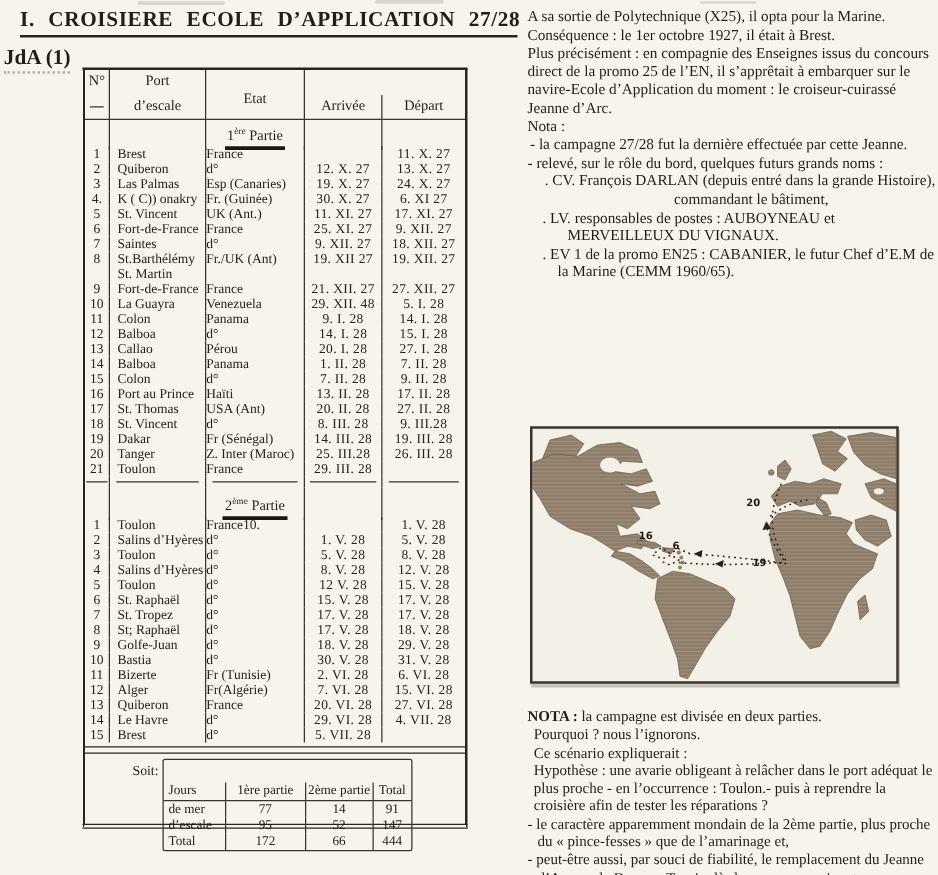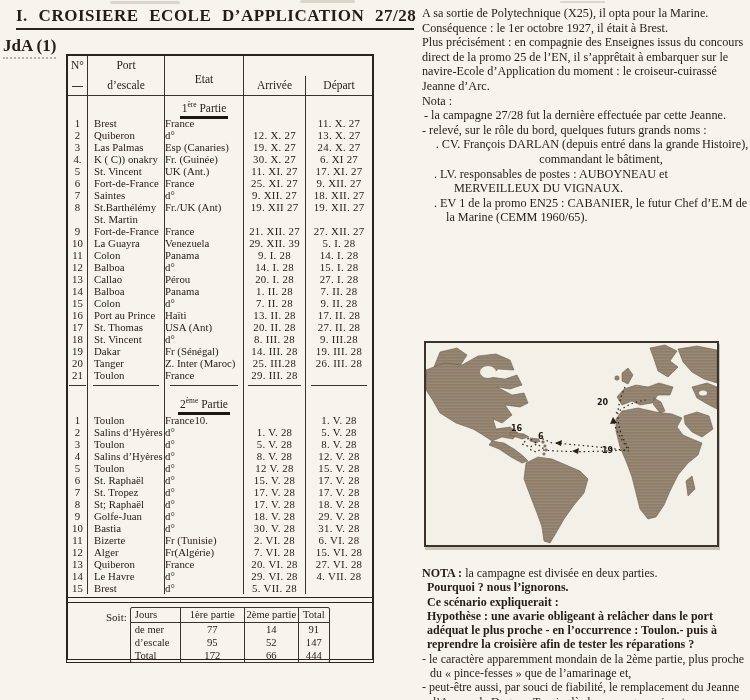--- a/index.html
+++ b/index.html
@@ -59,21 +59,21 @@
 
   .dblline{height:4px;border-top:1.6px solid #2b241c;border-bottom:1.6px solid #2b241c;margin:3px 0 4px 0;}
 
   .sumwrap{display:flex;align-items:flex-start;margin-top:2px;}
   .soit{margin-left:38px;font-size:11px;padding-top:4px;}
   .sumbox{margin-left:3px;border:1.6px solid var(--line);border-radius:2px;}
   .srow{display:grid;grid-template-columns:50px 64px 54px 30px;}
   .sc{box-sizing:border-box;font-size:10.6px;line-height:13px;text-align:center;}
   .sc.lft{text-align:left;padding-left:4px;}
   .sc.vr{border-right:1.2px solid var(--line);}
-  .srow.head .sc{border-bottom:1.3px solid var(--line);line-height:14px;}
+  .srow.head .sc{border-bottom:1.3px solid var(--line);line-height:14px;margin-top:18px;}
 
   
   .rightcol{position:absolute;left:422px;top:6px;width:328px;font-size:12.2px;line-height:14.6px;font-family:Liberation Serif, serif;}
   .rightcol p{margin:0;}
   .mb14{margin-bottom:14px;} .mb16{margin-bottom:16px;} .mb2{margin-bottom:2px;}
   .hang1{padding-left:34px;text-indent:-32px;}
   .hang2{padding-left:30px;text-indent:-18px;text-align:center;}
   .hang3{padding-left:32px;text-indent:-20px;}
   .hang4{padding-left:24px;text-indent:-12px;}
 
@@ -81,21 +81,21 @@
   .mapbox{
     position:absolute;left:424px;top:341px;width:291px;height:202px;
     border:2.5px solid #3c342a;background:#f3f0e8;
     box-shadow:1px 3px 0 rgba(60,50,40,.25);
   }
   .mapbox svg{display:block;width:100%;height:100%;}
 
   
   .bottomnote{position:absolute;left:422px;top:566px;width:327px;font-size:12px;line-height:14.3px;}
   .bottomnote p{margin:0;}
-  .pad5{padding-left:5px;font-weight:bold;}
+  .pad5{padding-left:5px;}
   .bhang{padding-left:8px;text-indent:-8px;}
 </style>
 </head>
 <body>
 
 <div class="smudge" style="left:110px;top:1px;width:70px;height:3px;"></div>
 <div class="smudge" style="left:300px;top:0;width:55px;height:3px;"></div>
 <div class="smudge" style="left:560px;top:1px;width:45px;height:2px;"></div>
 
 <div class="title">I. CROISIERE ECOLE D’APPLICATION 27/28</div>
@@ -189,21 +189,21 @@
         <div class="tc tc-num">9</div>
         <div class="tc tc-port">Fort-de-France</div>
         <div class="tc tc-etat">France</div>
         <div class="tc tc-arr">21. XII. 27</div>
         <div class="tc tc-dep">27. XII. 27</div>
       </div>
       <div class="trow">
         <div class="tc tc-num">10</div>
         <div class="tc tc-port">La Guayra</div>
         <div class="tc tc-etat">Venezuela</div>
-        <div class="tc tc-arr">29. XII. 39</div>
+        <div class="tc tc-arr">29. XII. 48</div>
         <div class="tc tc-dep">5.   I. 28</div>
       </div>
       <div class="trow">
         <div class="tc tc-num">11</div>
         <div class="tc tc-port">Colon</div>
         <div class="tc tc-etat">Panama</div>
         <div class="tc tc-arr">9.   I. 28</div>
         <div class="tc tc-dep">14.   I. 28</div>
       </div>
       <div class="trow">

